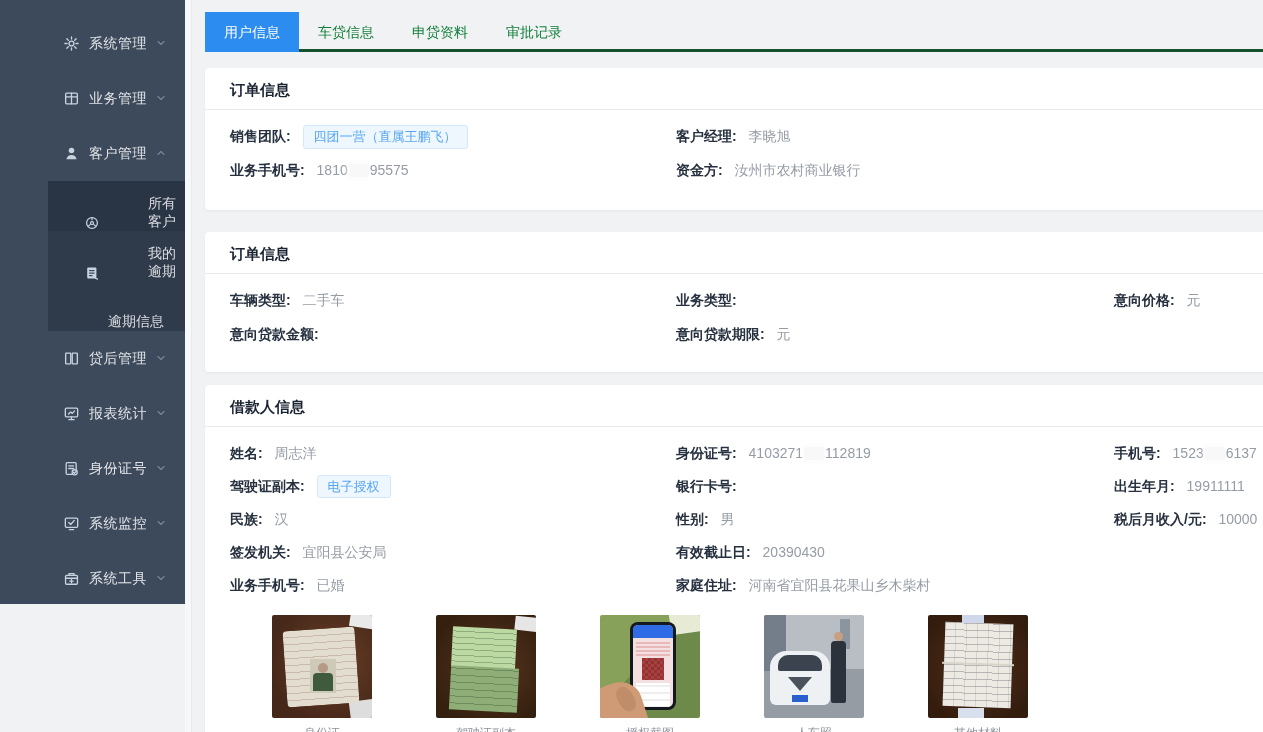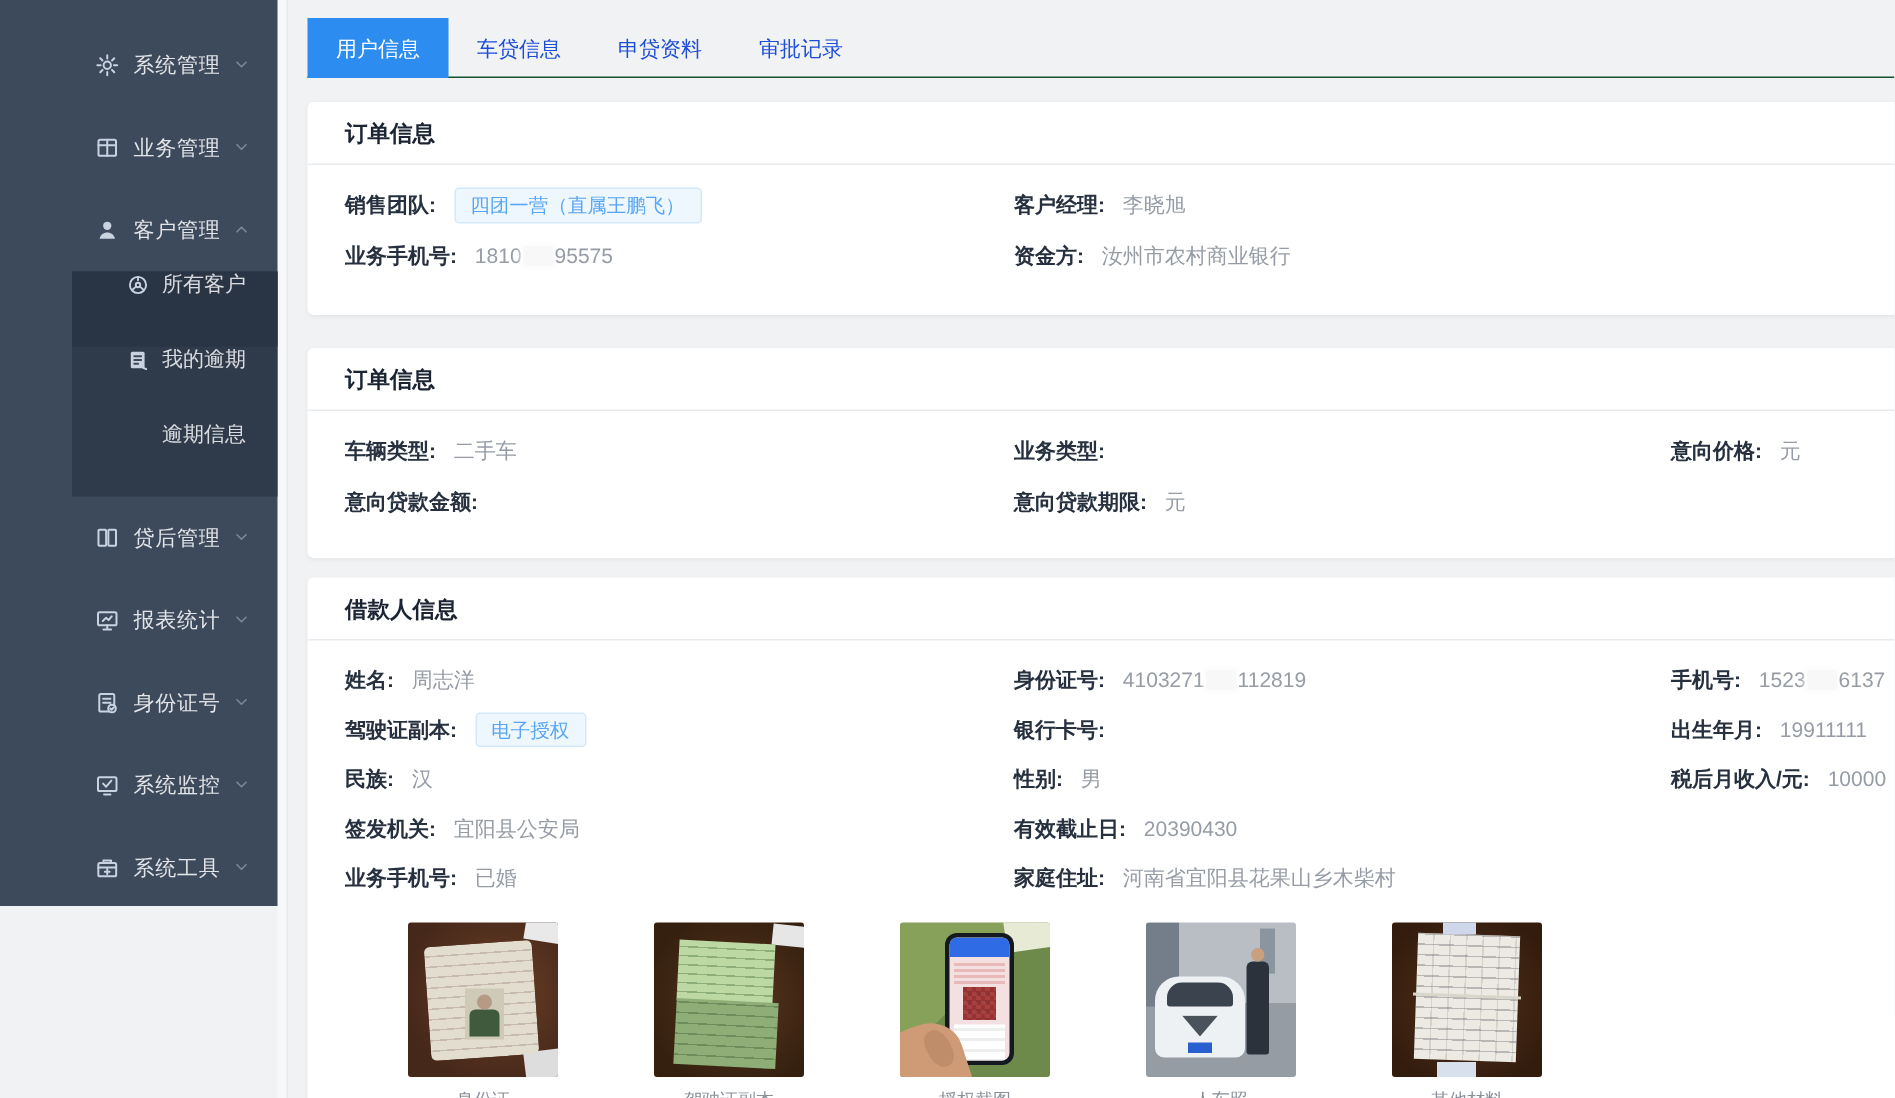--- a/index.html
+++ b/index.html
@@ -21,37 +21,37 @@
   }
   .s-item {
     position:relative; height:55px; display:flex; align-items:center;
     padding-left:14px; cursor:pointer;
   }
   .s-item .ico { width:18px; height:18px; margin-right:9px; display:flex; align-items:center; justify-content:center; flex:0 0 18px; }
   .s-item .lab { flex:1; letter-spacing:.5px; }
   .s-item .chev { position:absolute; right:18px; top:50%; transform:translateY(-50%); opacity:.55; }
   .submenu { background:#2f3a4b; }
   .sub-item {
-    position:relative; height:50px; display:flex; align-items:flex-start;
-    padding-left:35px; cursor:pointer; color:rgba(255,255,255,.82);
+    position:relative; height:50px; display:flex; align-items:flex-end;
+    padding-left:35px; cursor:pointer; color:rgba(255,255,255,.82);gap:40px;
   }
   .sub-item.active-row { background:#293445; }
   .sub-item .ico { width:17px; height:17px; margin-right:8px; display:flex; align-items:center; justify-content:center; flex:0 0 17px;}
   .sub-item.noicon { padding-left:60px; }
   svg.sic { stroke:#c9d2df; fill:none; stroke-width:1.25; stroke-linecap:round; stroke-linejoin:round; }
   svg.chv { stroke:#aeb8c6; fill:none; stroke-width:1.5; stroke-linecap:round; stroke-linejoin:round; }
   
   .main { position:absolute; left:192px; top:0; width:1071px; height:732px; }
   .tabbar {
     position:absolute; left:13px; top:12px; width:1058px; height:40px;
-    display:flex; border-bottom:1px solid #14532d;
+    display:flex; border-bottom:3px solid #14532d;
   }
   .tab {
     width:94px; height:40px; line-height:40px; text-align:center;
-    color:#1d4ed8; cursor:pointer; font-size:14px;
+    color:#15803d; cursor:pointer; font-size:14px;
   }
   .tab.active { background:#2d8cf0; color:#fff; }
   
   .card {
     position:absolute; left:13px; width:1090px; background:#fff;
     border-radius:4px; box-shadow:0 1px 3px rgba(0,0,0,.05);
   }
   .card-title {
     height:42px; line-height:44px; padding:0 25px; font-weight:bold;
     color:#1b2433; font-size:15px; border-bottom:1px solid #e9ebef;

